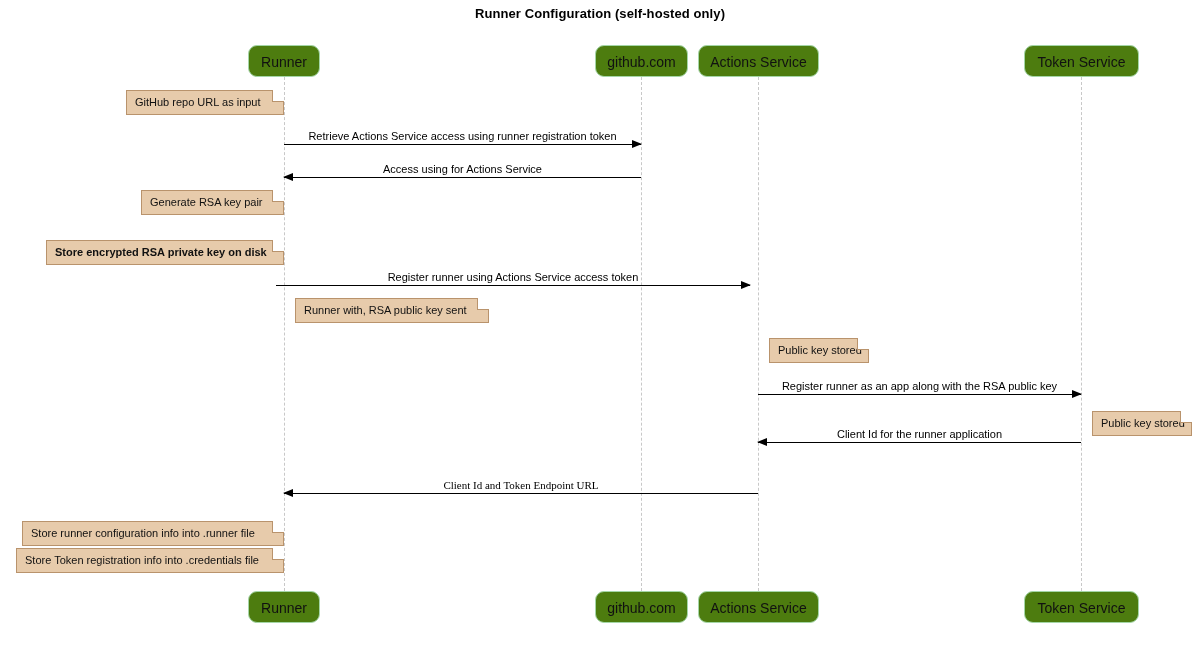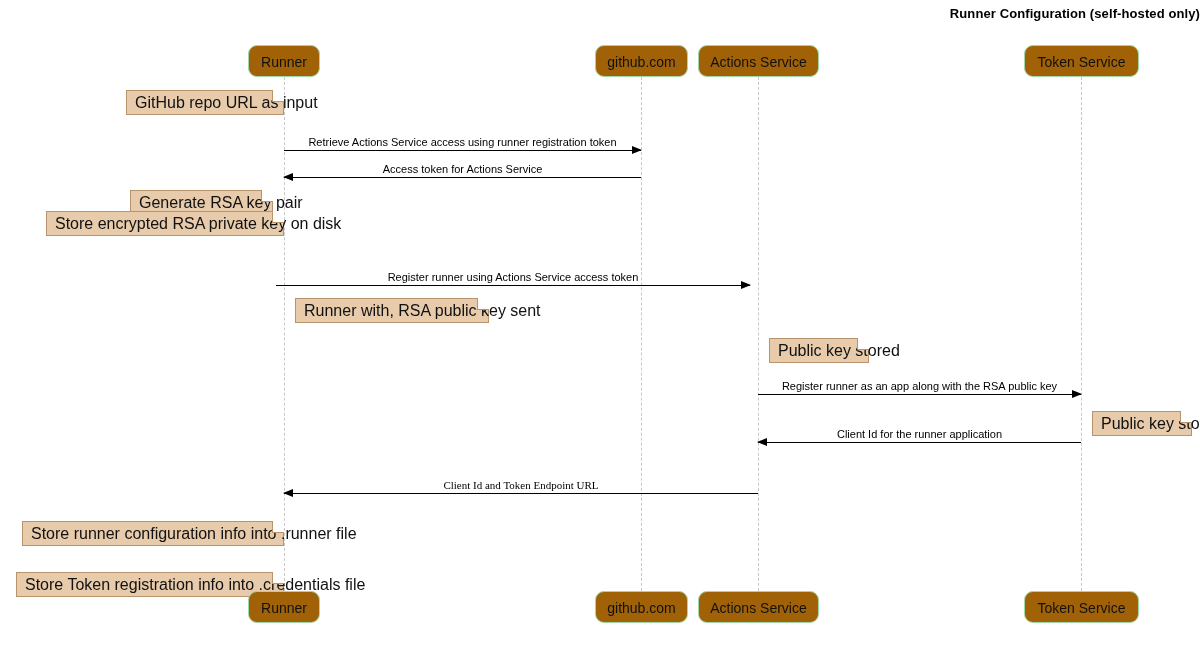--- a/index.html
+++ b/index.html
@@ -17,30 +17,30 @@
   }
   #diagram {
     position: absolute;
     inset: 0;
   }
   .title {
     position: absolute;
     top: 6px;
     left: 0;
     width: 1200px;
-    text-align: right;
+    text-align: center;
     font-size: 13px;
     font-weight: bold;
     color: #000;
     letter-spacing: 0.1px;
   }
   
   .participant {
     position: absolute;
-    background: #a16207;
+    background: #4d7c0f;
     border: 1px solid #a4d6a7;
     border-radius: 9px;
     height: 32px;
     line-height: 32px;
     text-align: center;
     font-size: 14px;
     color: #111;
     box-sizing: border-box;
     white-space: nowrap;
   }
@@ -49,21 +49,21 @@
     position: absolute;
     width: 0;
     border-left: 1px dashed #c8c8c8;
   }
   
   .note {
     position: absolute;
     background: #e7cbab;
     border: 1px solid #b9936c;
     box-sizing: border-box;
-    font-size: 16px;
+    font-size: 11px;
     color: #111;
     padding: 5px 8px 5px 8px;
     white-space: nowrap;
     line-height: 13px;
   }
   .note .fold {
     position: absolute;
     top: -1px;
     right: -1px;
     width: 11px;
@@ -120,54 +120,54 @@
       <div class="lifeline" style="left: 758px; top: 77px; height: 514px;"></div>
       <div class="lifeline" style="left: 1081px; top: 77px; height: 514px;"></div>
     </div>
   <div id="participants-top">
       <div class="participant" style="left: 248px; width: 72px; top: 45px;">Runner</div>
       <div class="participant" style="left: 595px; width: 93px; top: 45px;">github.com</div>
       <div class="participant" style="left: 698px; width: 121px; top: 45px;">Actions Service</div>
       <div class="participant" style="left: 1024px; width: 115px; top: 45px;">Token Service</div>
     </div>
   <div id="messages">
-      <div class="msg" style="left: 284px; width: 357px; top: 150px;">
+      <div class="msg" style="left: 284px; width: 357px; top: 144px;">
         <div class="arrowhead right"></div>
         <div class="label">Retrieve Actions Service access using runner registration token</div>
       </div>
       <div class="msg" style="left: 284px; width: 357px; top: 177px;">
         <div class="arrowhead left"></div>
-        <div class="label">Access token for Actions Service</div>
+        <div class="label">Access using for Actions Service</div>
       </div>
       <div class="msg" style="left: 276px; width: 474px; top: 285px;">
         <div class="arrowhead right"></div>
         <div class="label">Register runner using Actions Service access token</div>
       </div>
       <div class="msg" style="left: 758px; width: 323px; top: 394px;">
         <div class="arrowhead right"></div>
         <div class="label">Register runner as an app along with the RSA public key</div>
       </div>
       <div class="msg" style="left: 758px; width: 323px; top: 442px;">
         <div class="arrowhead left"></div>
         <div class="label">Client Id for the runner application</div>
       </div>
       <div class="msg" style="left: 284px; width: 474px; top: 493px; font-family: Liberation Serif, serif;">
         <div class="arrowhead left"></div>
         <div class="label">Client Id and Token Endpoint URL</div>
       </div>
     </div>
   <div id="notes">
       <div class="note" style="left: 126px; top: 90px; width: 158px;"><span>GitHub repo URL as input</span><span class="fold"></span></div>
-      <div class="note" style="left: 130px; top: 190px; width: 143px;"><span>Generate RSA key pair</span><span class="fold"></span></div>
-      <div class="note" style="left: 46px; top: 211px; width: 238px;"><span>Store encrypted RSA private key on disk</span><span class="fold"></span></div>
+      <div class="note" style="left: 141px; top: 190px; width: 143px;"><span>Generate RSA key pair</span><span class="fold"></span></div>
+      <div class="note" style="left: 46px; top: 240px; width: 238px; font-weight: bold;"><span>Store encrypted RSA private key on disk</span><span class="fold"></span></div>
       <div class="note" style="left: 295px; top: 298px; width: 194px;"><span>Runner with, RSA public key sent</span><span class="fold"></span></div>
       <div class="note" style="left: 769px; top: 338px; width: 100px;"><span>Public key stored</span><span class="fold"></span></div>
       <div class="note" style="left: 1092px; top: 411px; width: 100px;"><span>Public key stored</span><span class="fold"></span></div>
       <div class="note" style="left: 22px; top: 508px; width: 262px; margin-top: 13px;"><span>Store runner configuration info into .runner file</span><span class="fold"></span></div>
-      <div class="note" style="left: 16px; top: 572px; width: 268px;"><span>Store Token registration info into .credentials file</span><span class="fold"></span></div>
+      <div class="note" style="left: 16px; top: 548px; width: 268px;"><span>Store Token registration info into .credentials file</span><span class="fold"></span></div>
     </div>
   <div id="participants-bottom">
       <div class="participant" style="left: 248px; width: 72px; top: 591px;">Runner</div>
       <div class="participant" style="left: 595px; width: 93px; top: 591px;">github.com</div>
       <div class="participant" style="left: 698px; width: 121px; top: 591px;">Actions Service</div>
       <div class="participant" style="left: 1024px; width: 115px; top: 591px;">Token Service</div>
     </div>
 
 </div>
 

